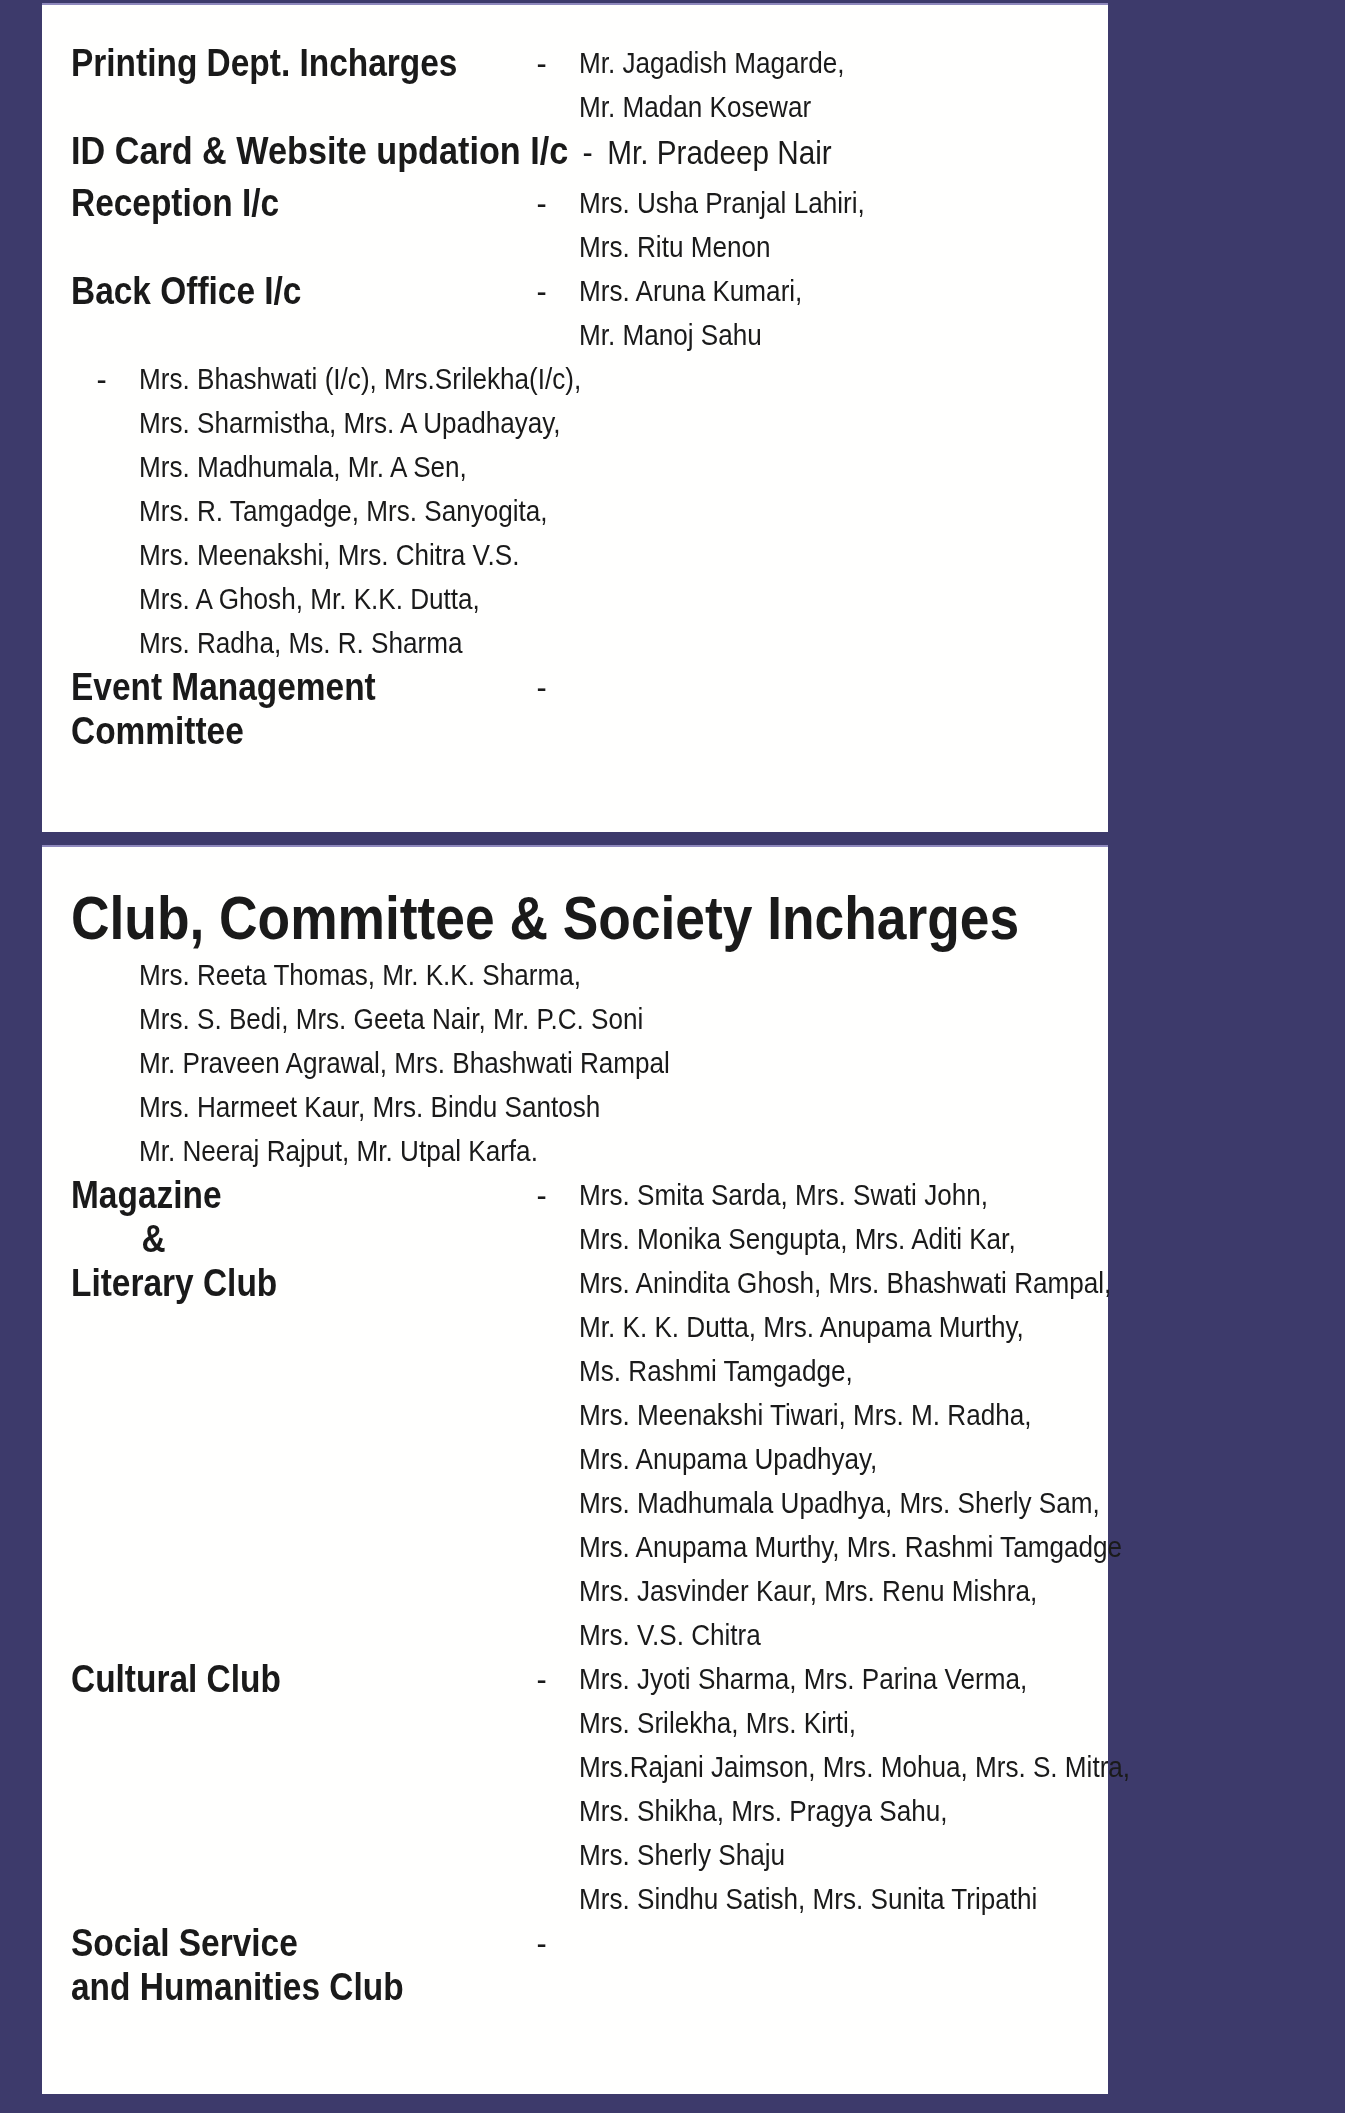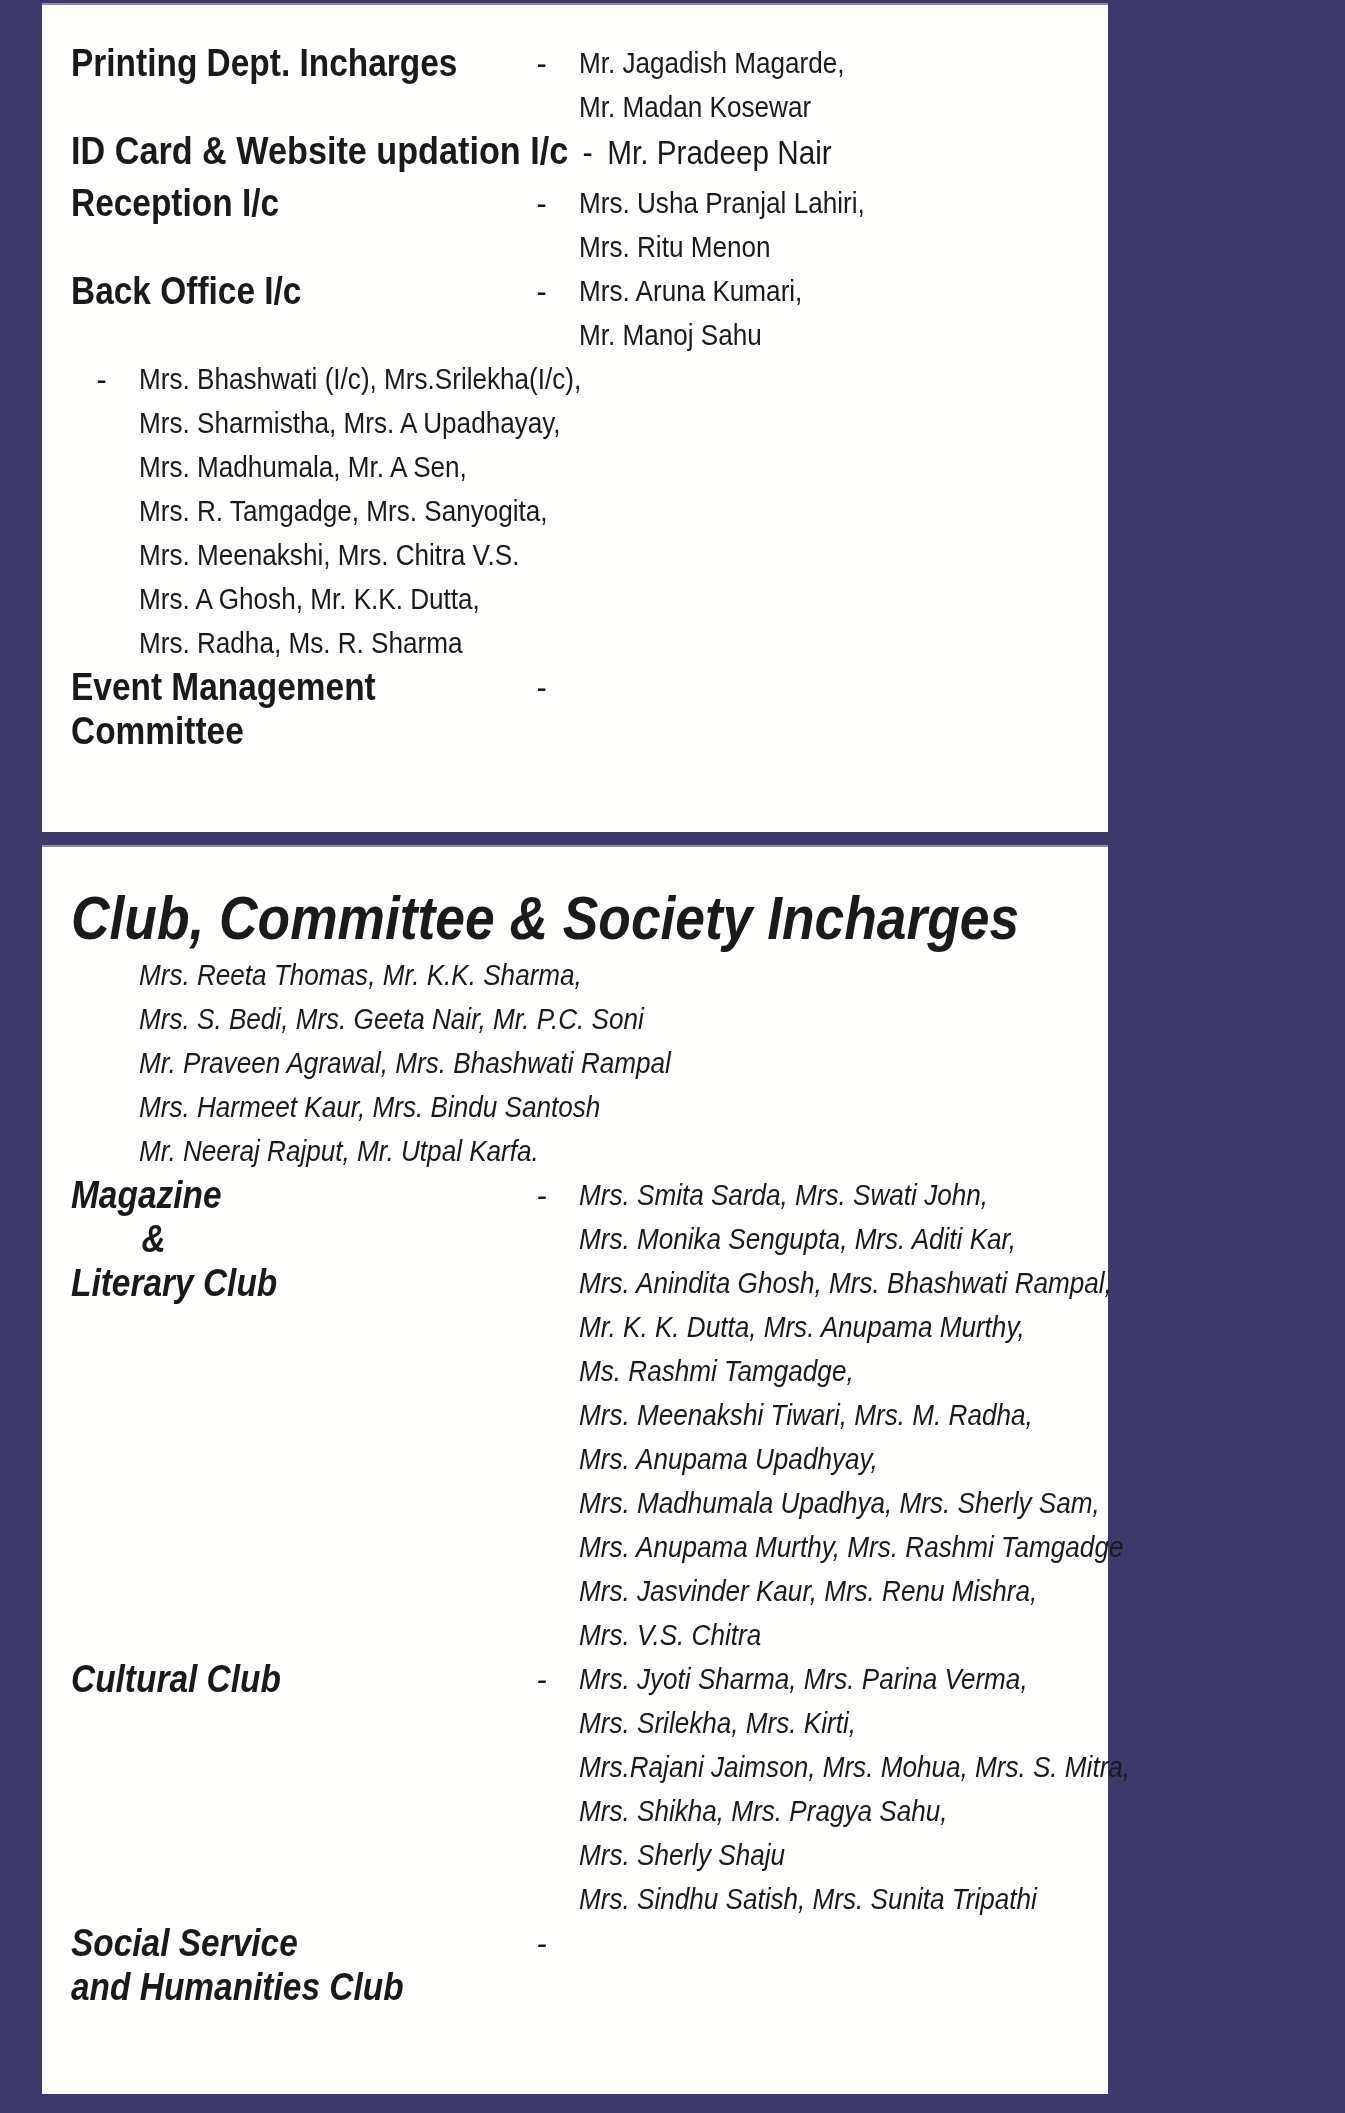--- a/index.html
+++ b/index.html
@@ -22,21 +22,21 @@
     left:14px;
     width:1066px;
     background:var(--panel);
     border-top:2px solid var(--edge-highlight);
     box-sizing:border-box;
     margin-left:28px;
   }
   #panel1{top:3px;height:829px;}
   #panel2{top:845px;height:1249px;}
   .panel-inner{padding:36px 20px 0 29px;}
-  #panel2 .panel-inner{font-style:italic;}
+  #panel2 .panel-inner{}
 
   .panel-title{
     margin:0;
     font-size:62px;
     font-weight:bold;
     line-height:70px;
     white-space:nowrap;
     transform:scaleX(0.86);
     transform-origin:0 50%;
   }

